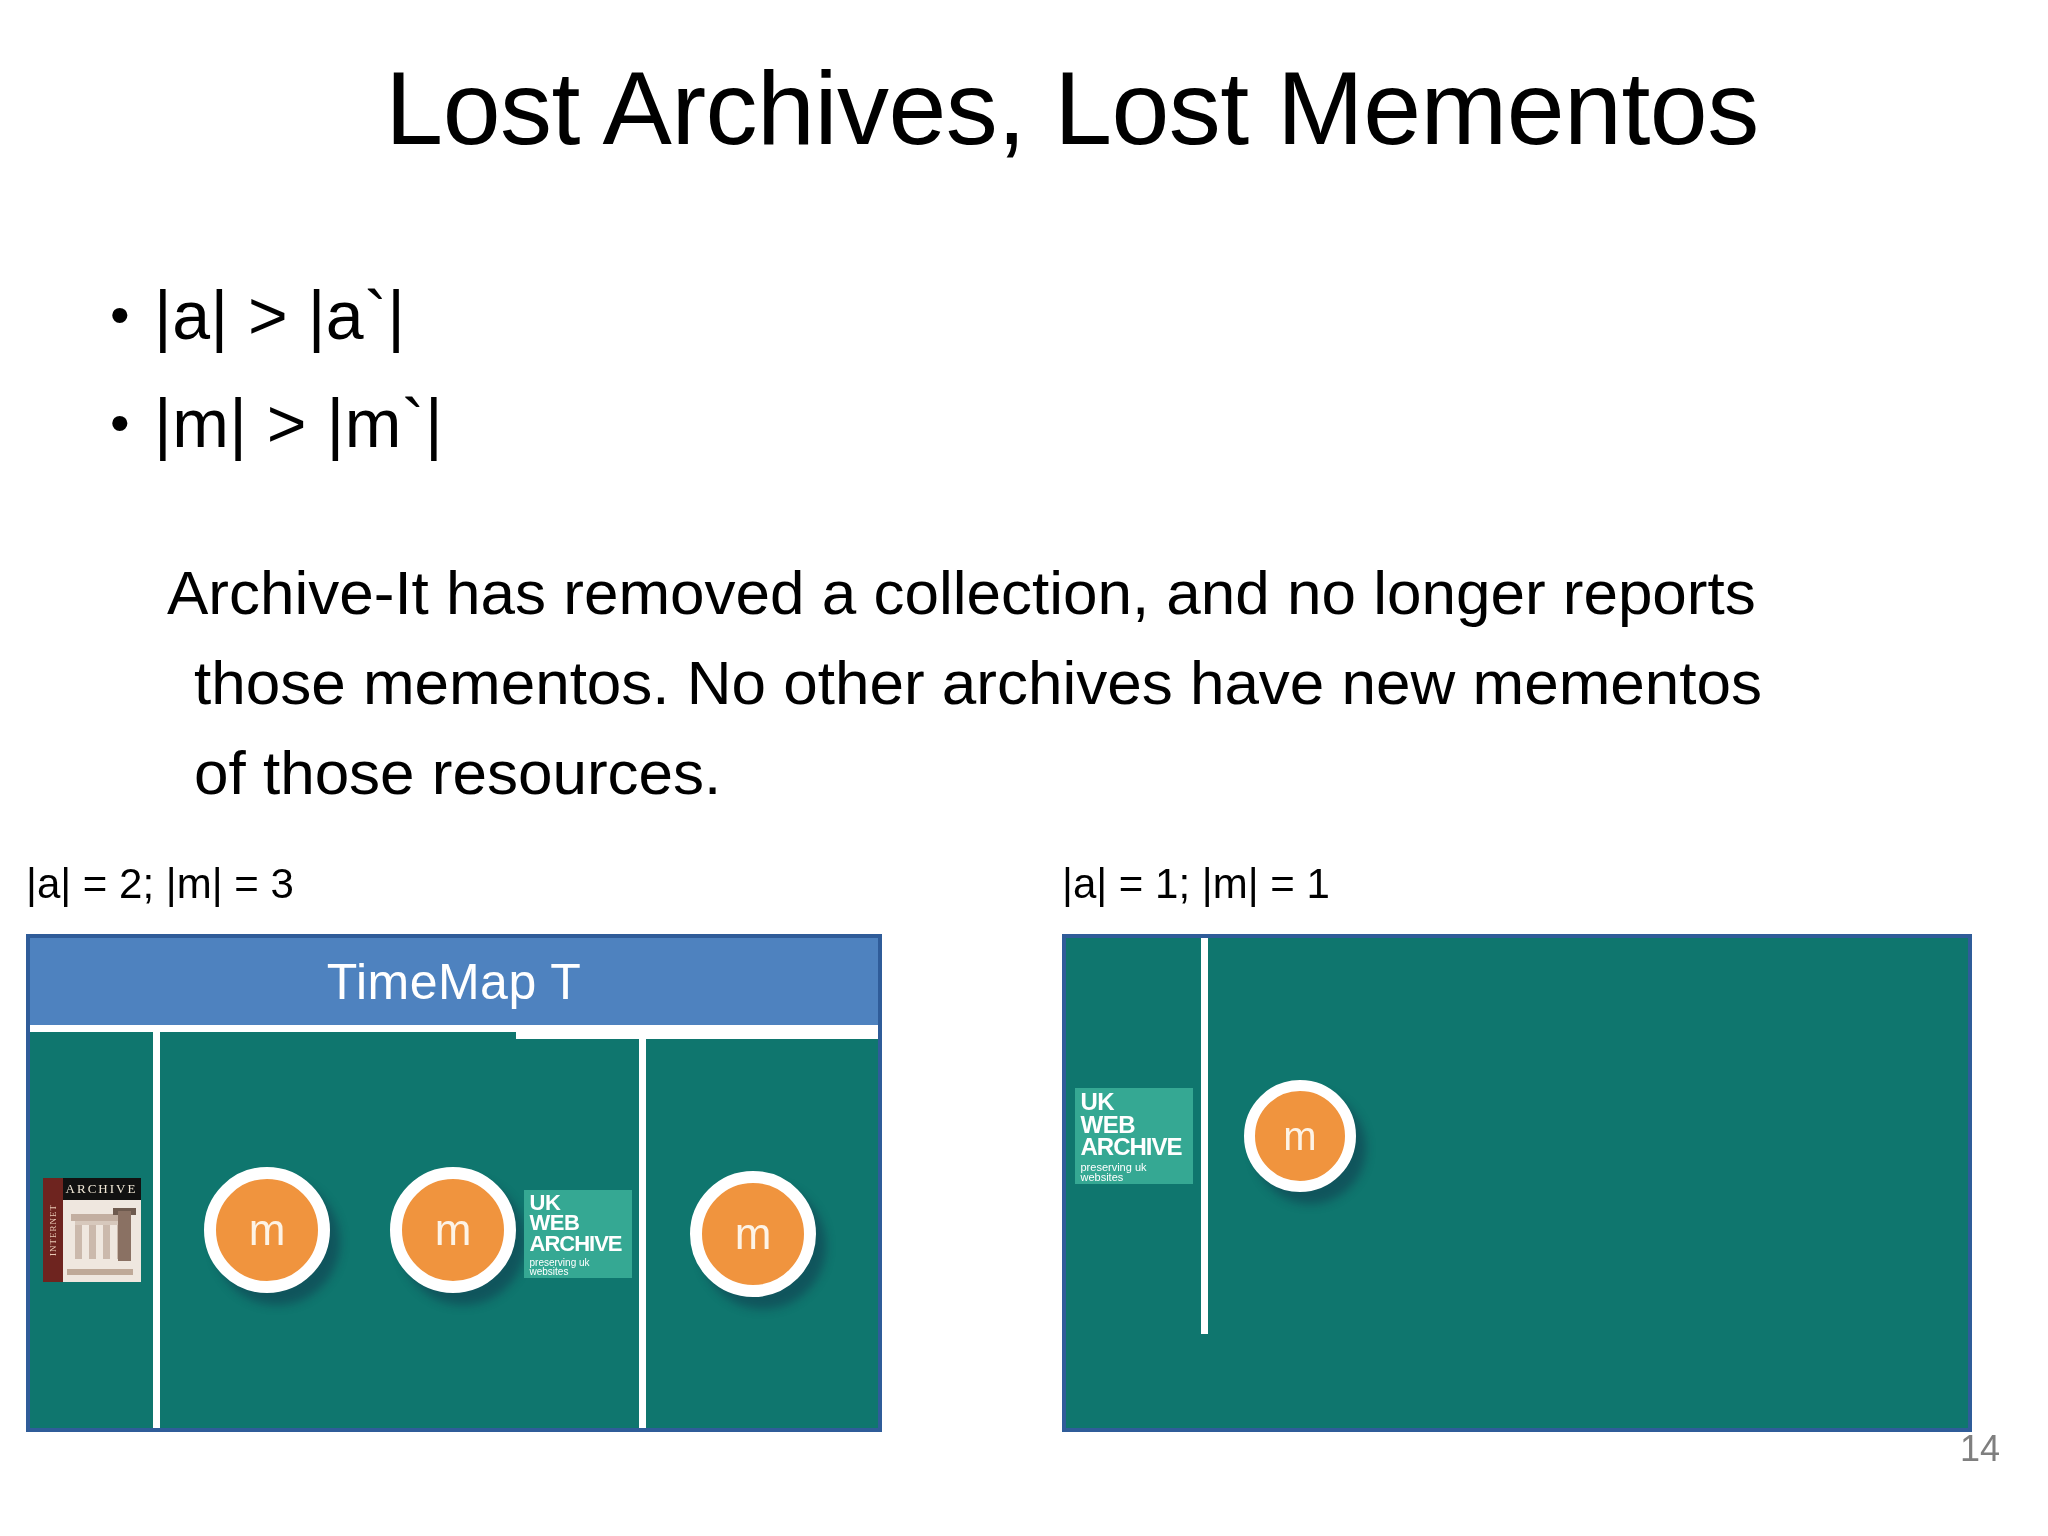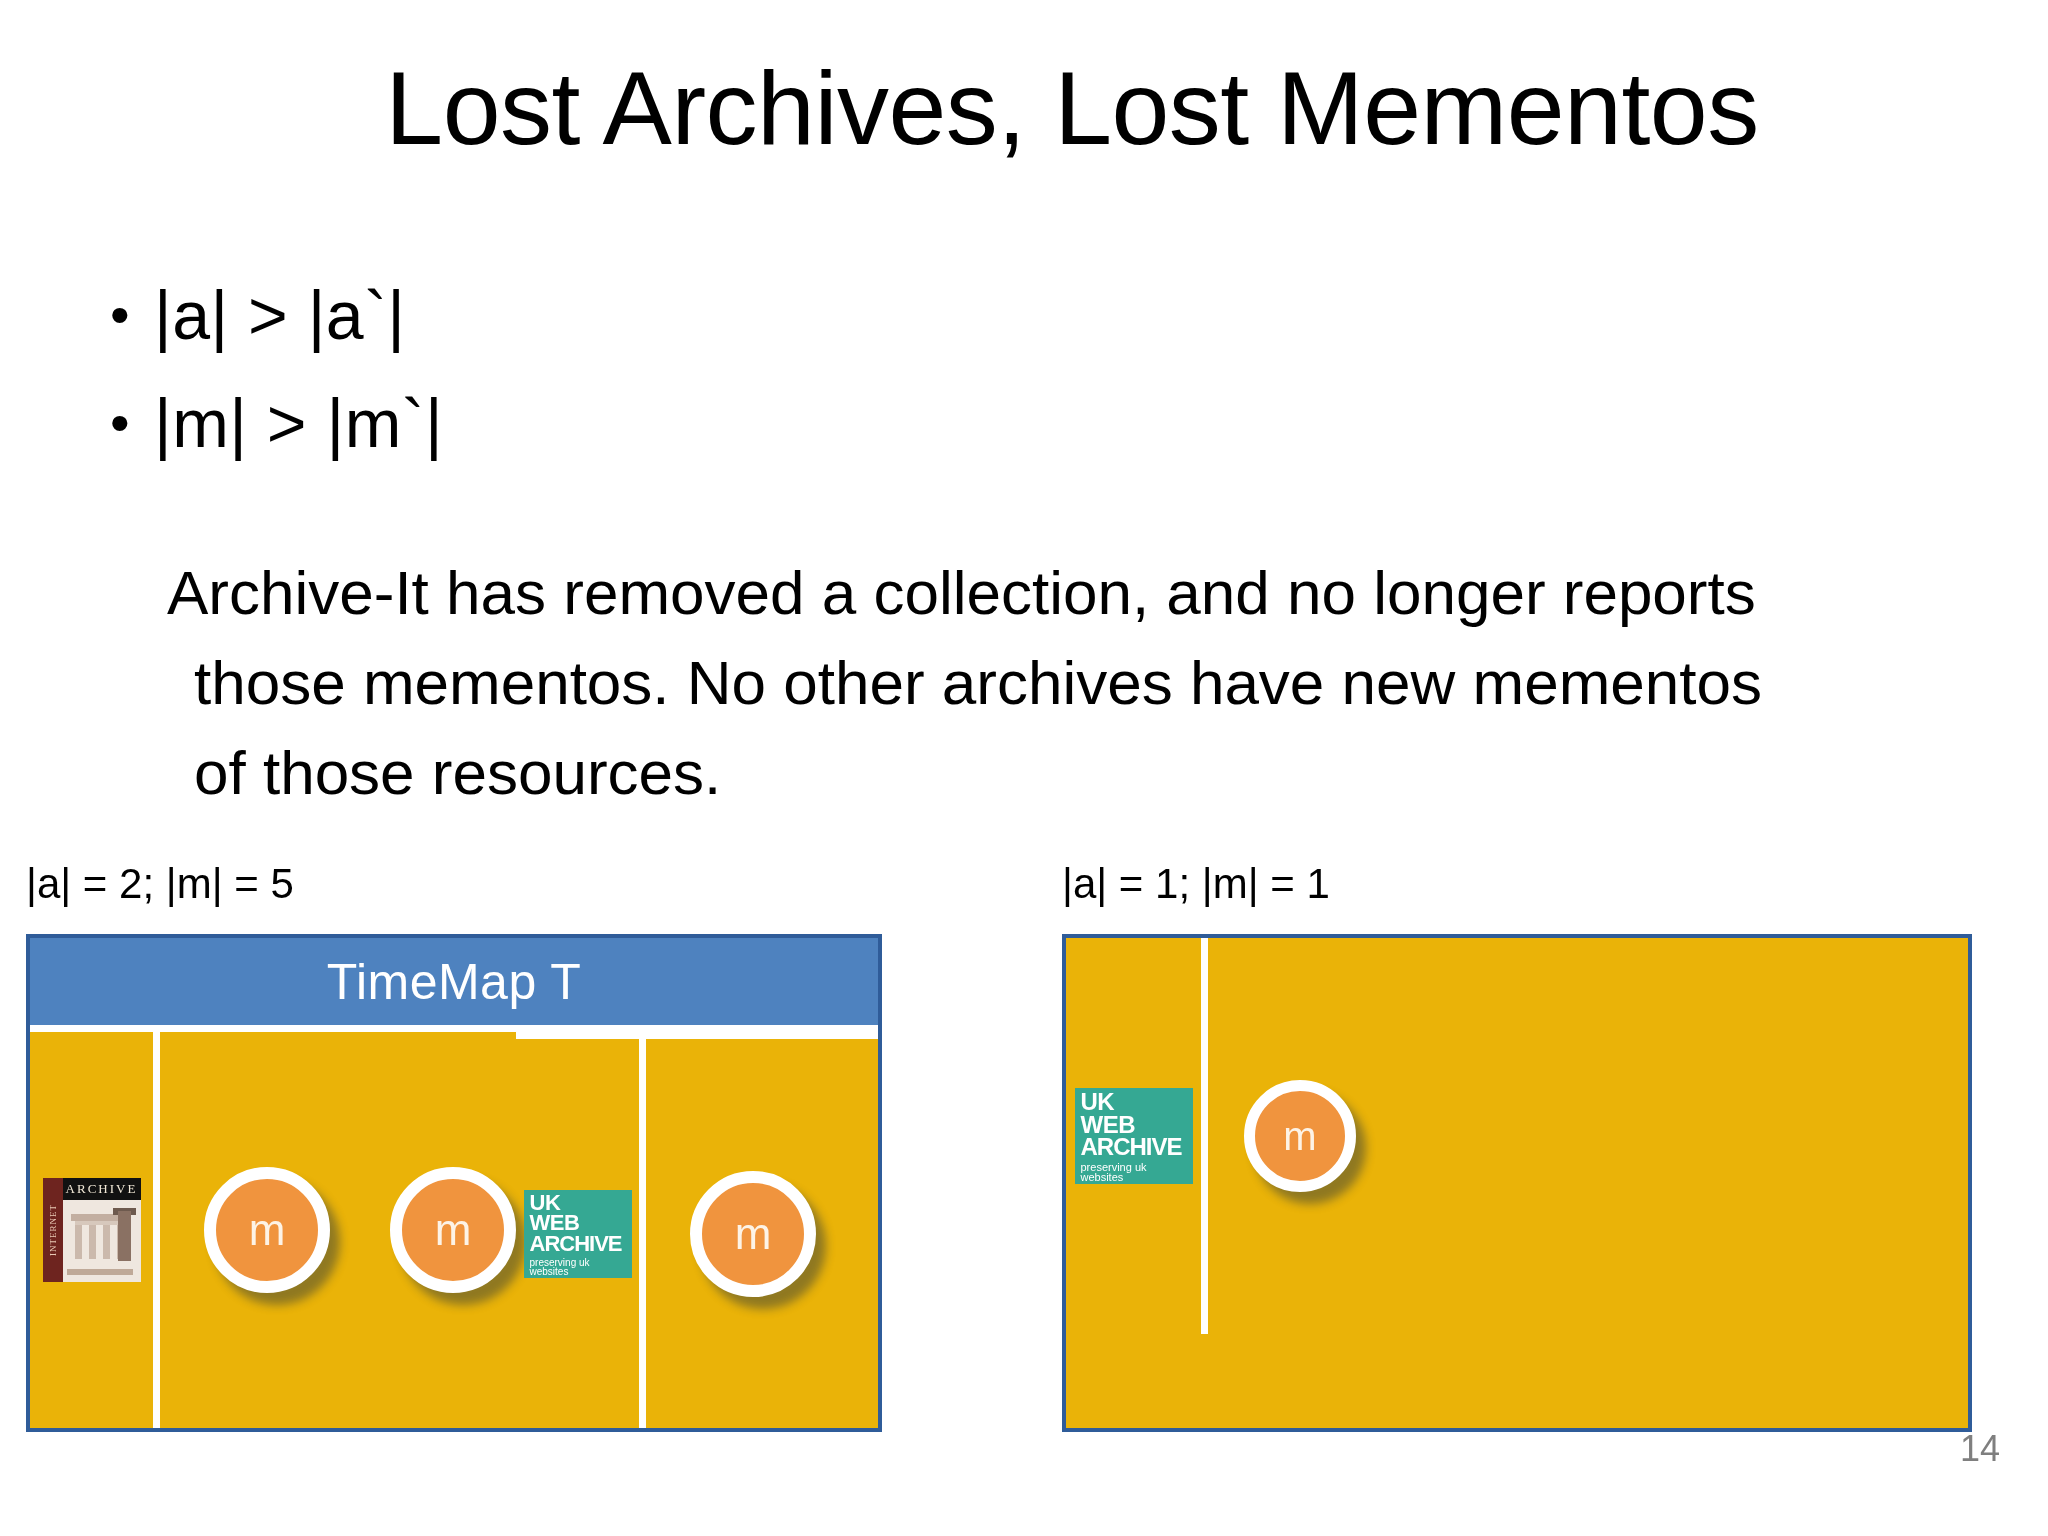--- a/index.html
+++ b/index.html
@@ -85,21 +85,21 @@
   .cardinality-label {
     font-size: 42px;
     line-height: 56px;
     color: #000;
     margin-bottom: 22px;
     white-space: nowrap;
   }
 
   
   .timemap {
-    background: #eab308;
+    background: #0f766e;
     border: 4px solid #2F5C99;
     box-sizing: border-box;
     padding: 0;
   }
   .timemap.left-panel  { width: 856px; height: 498px; }
   .timemap.right-panel { width: 910px; height: 498px; }
 
   .timemap-header {
     height: 94px;
     display: flex;
@@ -316,21 +316,21 @@
 </div>
 
 <div class="body-para">
   <span class="line1">Archive-It has removed a collection, and no longer reports</span>
   <span class="line2">those mementos. No other archives have new mementos</span>
   <span class="line3">of those resources.</span>
 </div>
 
 <div class="diagram left">
 
-  <div class="cardinality-label">|a| = 2; |m| = 5</div>
+  <div class="cardinality-label">|a| = 2; |m| = 3</div>
 
   <div class="timemap left-panel">
 
     <div class="timemap-header">TimeMap T</div>
 
     <div class="timemap-body">
 
       <div class="archive-row">
         <div class="archive-logo-cell">
           <div class="ia-logo">

